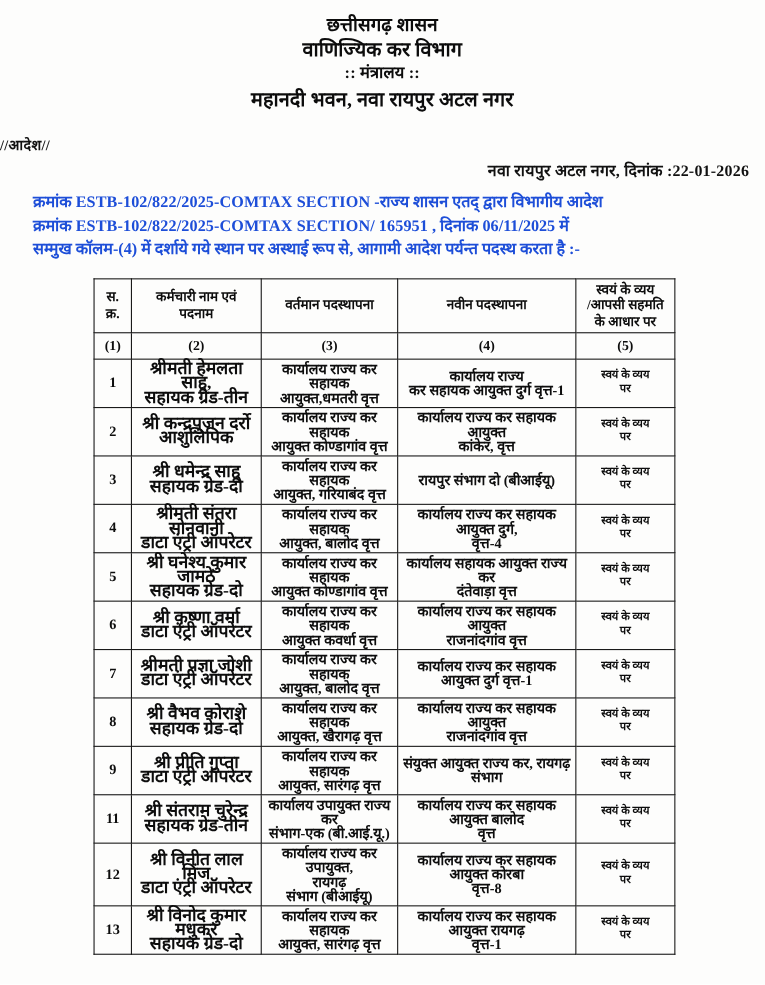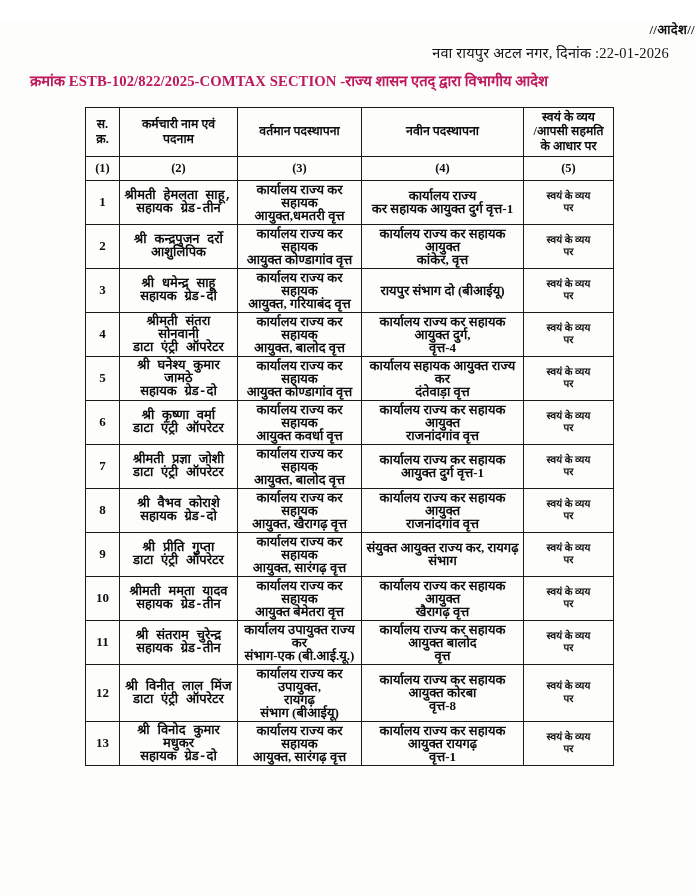--- a/index.html
+++ b/index.html
@@ -35,42 +35,42 @@
     color: #0c0c0c;
     letter-spacing: 0.1px;
   }
   .ln1 { font-size: 17px; line-height: 22px; }
   .ln2 { font-size: 18px; line-height: 23px; }
   .ln3 { font-size: 15px; line-height: 21px; }
   .ln4 { font-size: 18px; line-height: 24px; }
 
   
   .order-word {
-    text-align: right;
+    text-align: left;
     font-size: 13px;
     font-weight: 700;
     margin-top: 20px;
     letter-spacing: 0.3px;
   }
   .place-date {
     text-align: right;
-    padding-right: 26px;
+    padding-right: 14px;
     font-size: 14.5px;
-    font-weight: 400;
+    font-weight: 700;
     margin-top: 4px;
     letter-spacing: 0.2px;
   }
 
   .body-para {
     margin: 9px 28px 0 30px;
     font-size: 14.7px;
     line-height: 21.5px;
     font-weight: 700;
     text-align: justify;
-    color: #be185d;
+    color: #1d4ed8;
   }
   .body-para .ref {
     font-family: "Liberation Serif", "DejaVu Serif", serif;
     letter-spacing: 0.1px;
   }
   .para-line { display: block; white-space: nowrap; }
 
   
   .tbl-wrap {
     margin: 14px 32px 0 85px;
@@ -100,46 +100,59 @@
   }
   td.sn {
     font-size: 13px;
     font-family: "Liberation Serif", "DejaVu Serif", serif;
   }
   td.cell {
     font-size: 13px;
     line-height: 13px;
     height: 38px;
   }
-  td.c2 { font-size: 13px; font-family: Liberation Mono, monospace; }
+  td.c2 { font-size: 16px; }
   td.c5 { font-size: 10.2px; line-height: 12.5px; }
 
   col.w1 { width: 34px; }
   col.w2 { width: 118px; }
   col.w3 { width: 124px; }
   col.w4 { width: 162px; }
   col.w5 { width: 90px; }
 
   .nowrapish { white-space: pre-line; }
 </style>
 </head>
 <body>
 
 <div class="page">
 
+  <div class="masthead">
+    <div class="ln ln1">छत्तीसगढ़ शासन</div>
+    <div class="ln ln2">वाणिज्यिक कर विभाग</div>
+    <div class="ln ln3">:: मंत्रालय ::</div>
+    <div class="ln ln4">महानदी भवन, नवा रायपुर अटल नगर</div>
+  </div>
 
   <div class="order-word">//आदेश//</div>
   <div class="place-date">नवा रायपुर  अटल नगर, दिनांक :22-01-2026</div>
 
   <div class="body-para">
     <span class="para-line">
       <span>क्रमांक</span>
       <span class="ref">ESTB-102/822/2025-COMTAX SECTION</span>
       <span>-राज्य शासन एतद् द्वारा विभागीय आदेश</span>
     </span>
+    <span class="para-line">
+      <span>क्रमांक</span>
+      <span class="ref">ESTB-102/822/2025-COMTAX SECTION/</span>
+      <span class="ref">165951</span>
+      <span>,  दिनांक 06/11/2025 में</span>
+    </span>
+    <span class="para-line">सम्मुख कॉलम-(4) में दर्शाये गये स्थान पर अस्थाई रूप से, आगामी आदेश पर्यन्त पदस्थ करता है :-</span>
   </div>
 
   <div class="tbl-wrap">
     <table class="doc">
       <colgroup>
         <col class="w1">
           <col class="w2">
           <col class="w3">
           <col class="w4">
           <col class="w5">
@@ -256,31 +269,20 @@
             <td class="cell c2 nowrapish">श्री प्रीति गुप्ता
 डाटा एंट्री ऑपरेटर</td>
             <td class="cell nowrapish">कार्यालय राज्य कर सहायक
 आयुक्त, सारंगढ़ वृत्त</td>
             <td class="cell nowrapish">संयुक्त आयुक्त राज्य कर, रायगढ़
 संभाग</td>
             <td class="cell c5 nowrapish">स्वयं के व्यय
 पर</td>
           </tr>
           <tr>
-            <td class="sn">10</td>
-            <td class="cell c2 nowrapish">श्रीमती ममता यादव
-सहायक ग्रेड-तीन</td>
-            <td class="cell nowrapish">कार्यालय राज्य कर सहायक
-आयुक्त बेमेतरा वृत्त</td>
-            <td class="cell nowrapish">कार्यालय राज्य कर सहायक आयुक्त
-खैरागढ़ वृत्त</td>
-            <td class="cell c5 nowrapish">स्वयं के व्यय
-पर</td>
-          </tr>
-          <tr>
             <td class="sn">11</td>
             <td class="cell c2 nowrapish">श्री संतराम चुरेन्द्र
 सहायक ग्रेड-तीन</td>
             <td class="cell nowrapish">कार्यालय उपायुक्त राज्य कर
 संभाग-एक (बी.आई.यू.)</td>
             <td class="cell nowrapish">कार्यालय  राज्य कर सहायक आयुक्त बालोद
 वृत्त</td>
             <td class="cell c5 nowrapish">स्वयं के व्यय
 पर</td>
           </tr>

